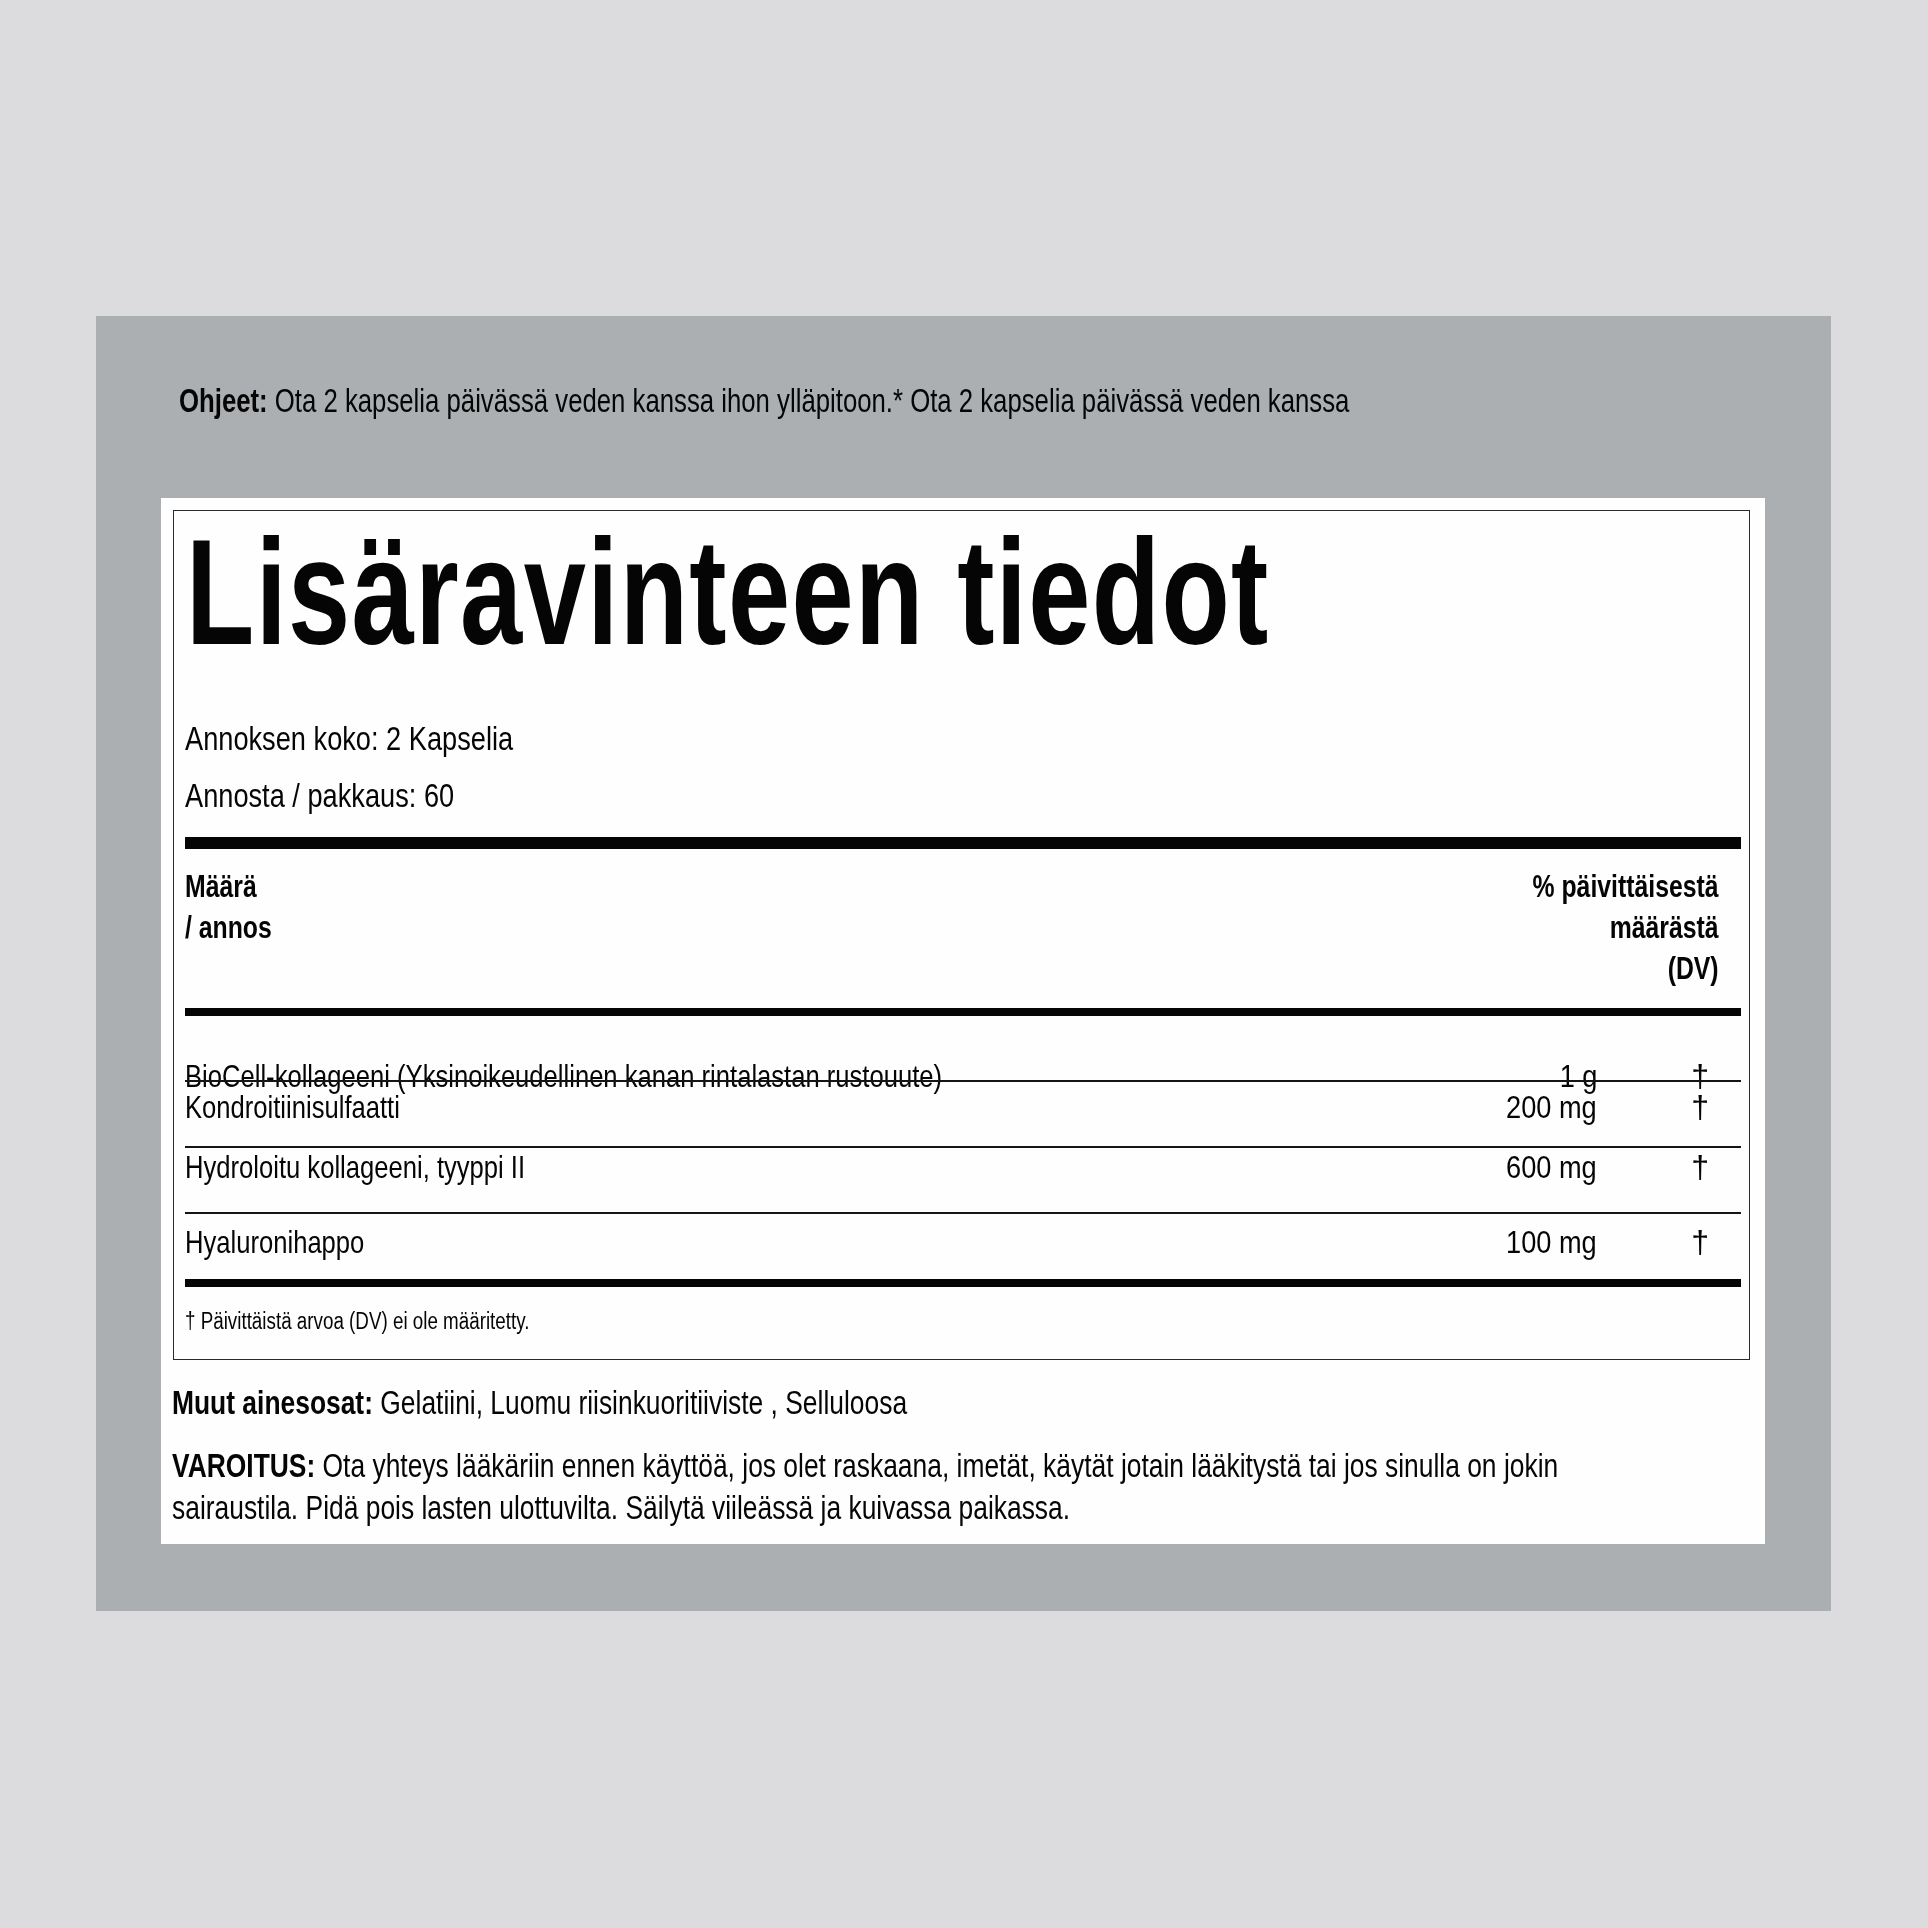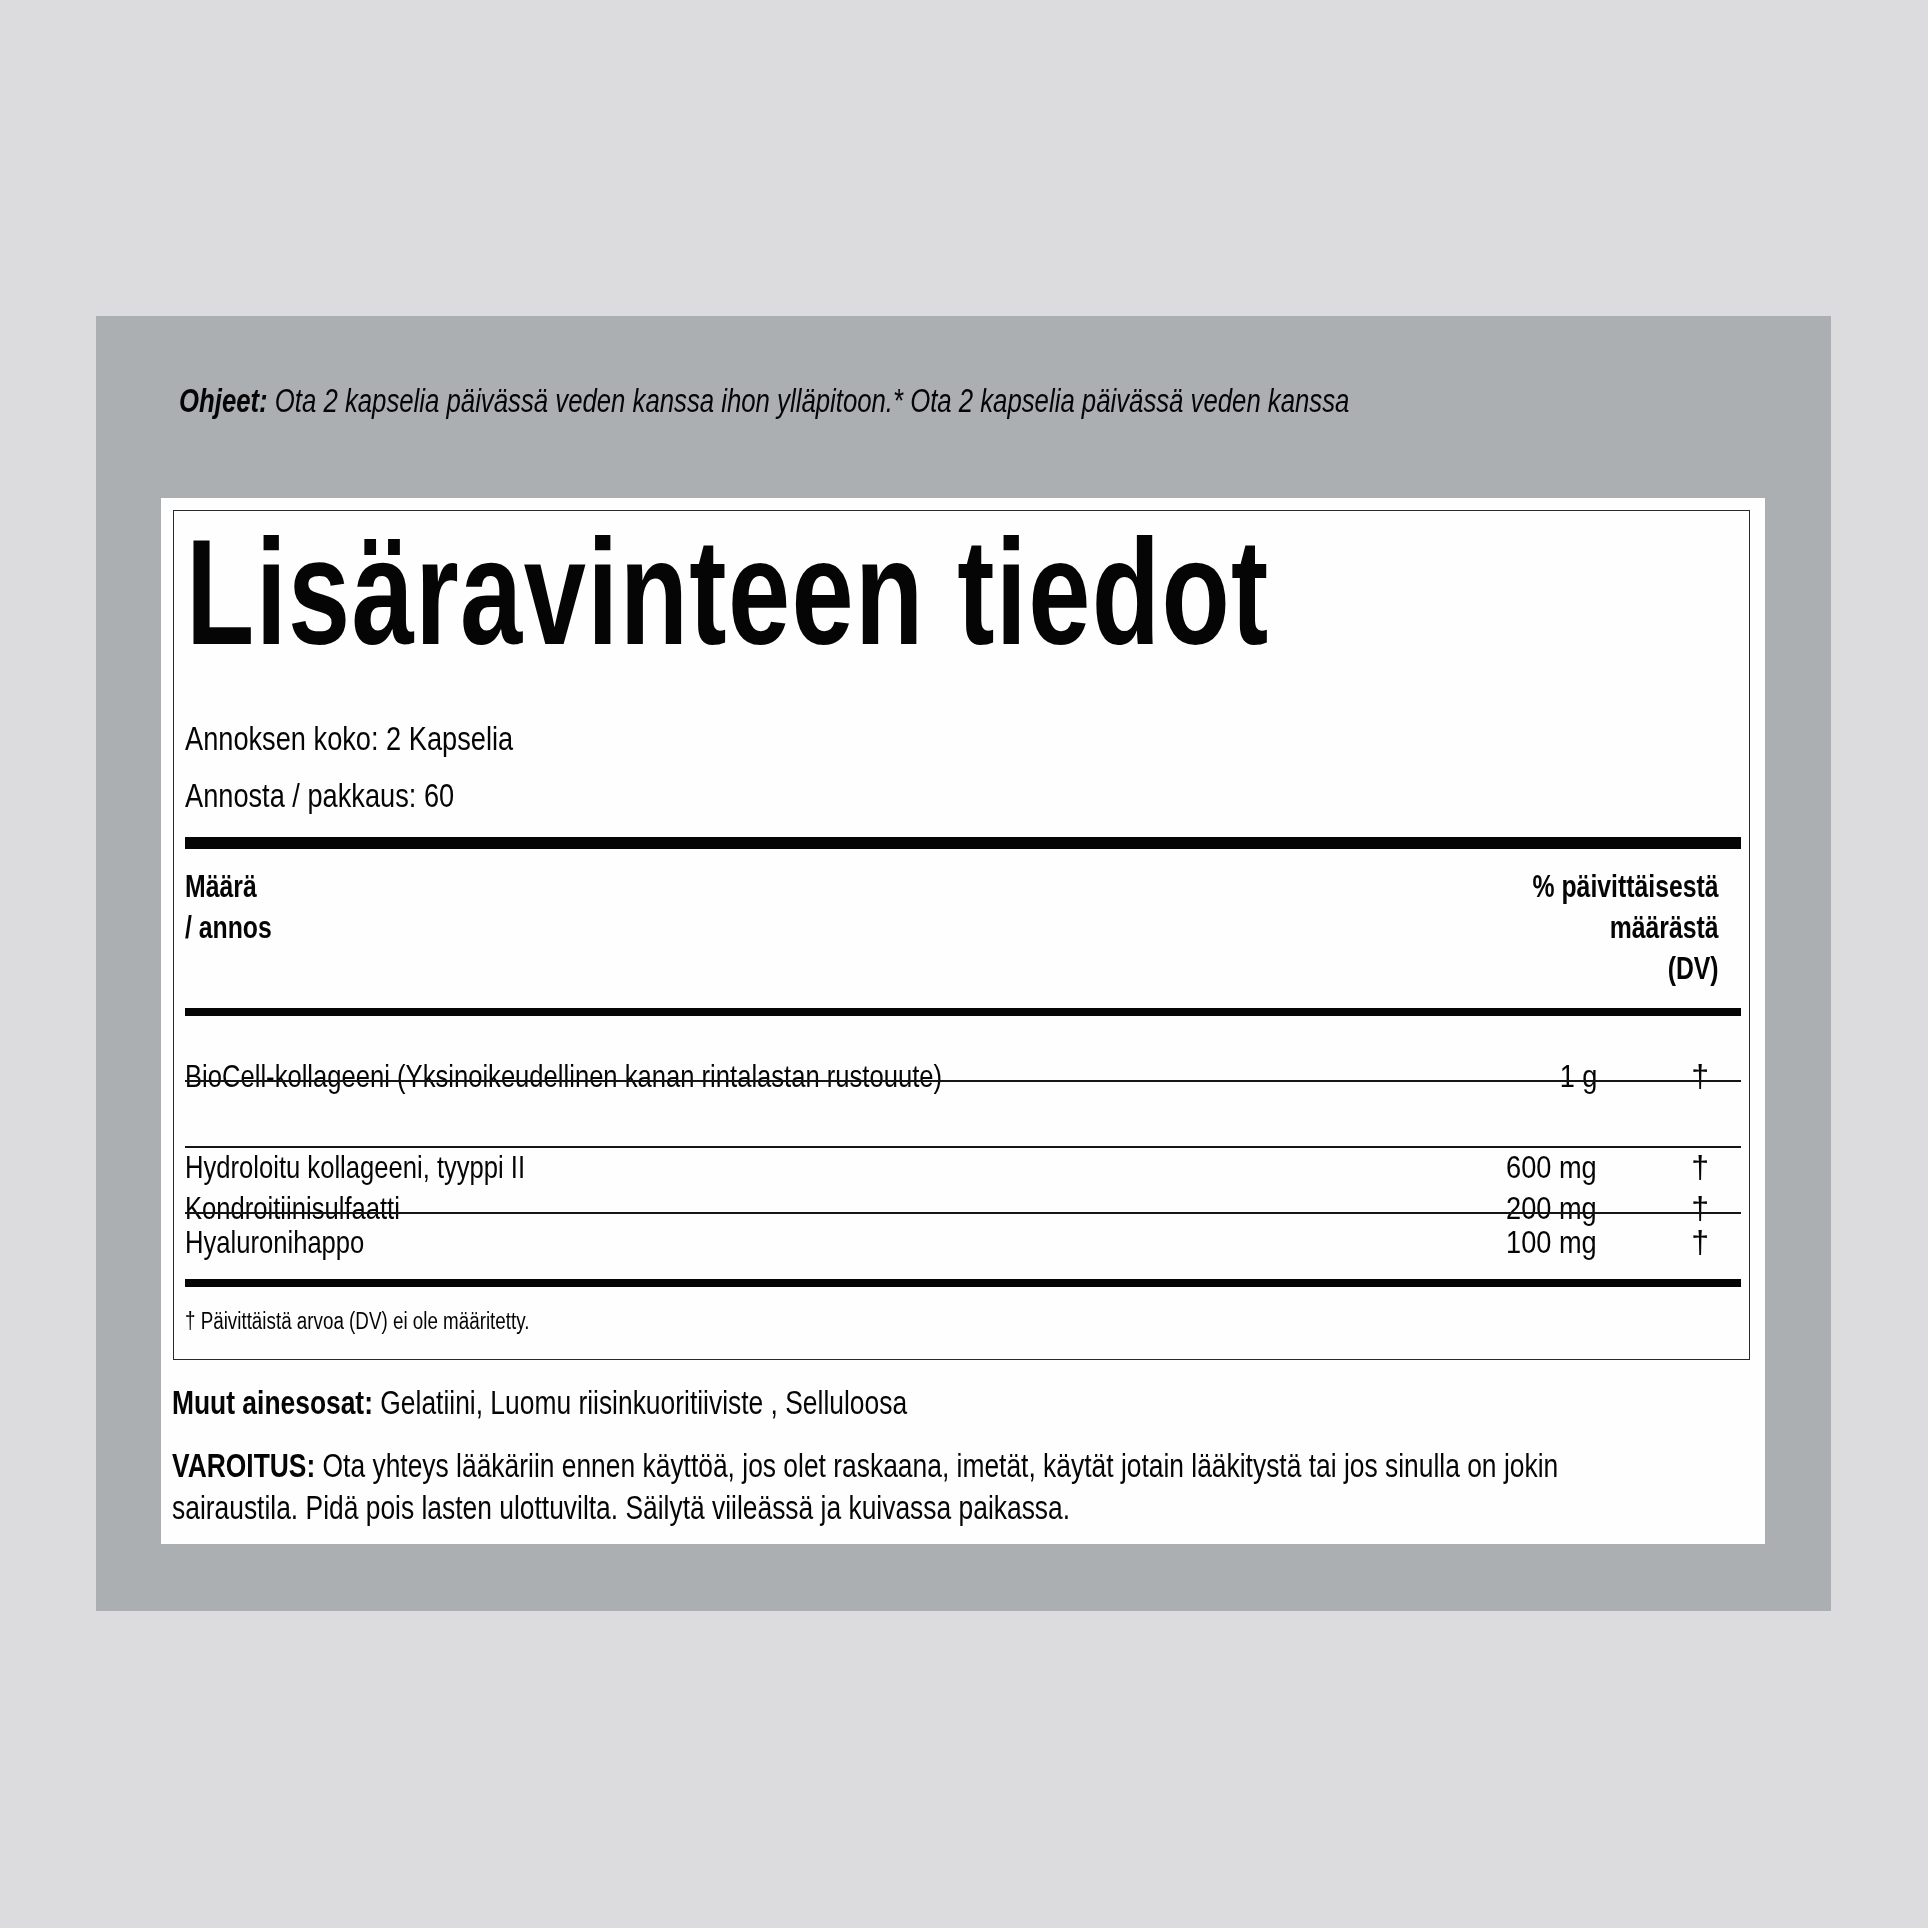--- a/index.html
+++ b/index.html
@@ -17,21 +17,20 @@
     width: 1735px; height: 1295px;
     background: #abafb2;
   }
   .directions {
     position: absolute;
     left: 179px; top: 377px;
     width: 1544px;
     font-size: 33px;
     line-height: 47px;
     transform-origin: left top;
-    font-style: italic;
   }
   .cond { display: inline-block; transform: scaleX(0.78); transform-origin: left center; white-space: nowrap; }
   .bold { font-weight: bold; }
   .white-panel {
     position: absolute;
     left: 161px; top: 498px;
     width: 1604px; height: 1046px;
     background: #fdfefd;
   }
   .facts-box {
@@ -171,21 +170,21 @@
 </div>
 <div class="row-line" style="top:1080px;"></div>
 
 <div class="row" style="top:1147px;text-align:right;">
   <span class="name">Hydroloitu kollageeni, tyyppi II</span>
   <span class="amt">600 mg</span>
   <span class="dv">†</span>
 </div>
 <div class="row-line" style="top:1146px;"></div>
 
-<div class="row" style="top:1188px;">
+<div class="row" style="top:1087px;">
   <span class="name">Kondroitiinisulfaatti</span>
   <span class="amt">200 mg</span>
   <span class="dv">†</span>
 </div>
 <div class="row-line" style="top:1212px;"></div>
 
 <div class="row" style="top:1222px;">
   <span class="name">Hyaluronihappo</span>
   <span class="amt">100 mg</span>
   <span class="dv">†</span>

